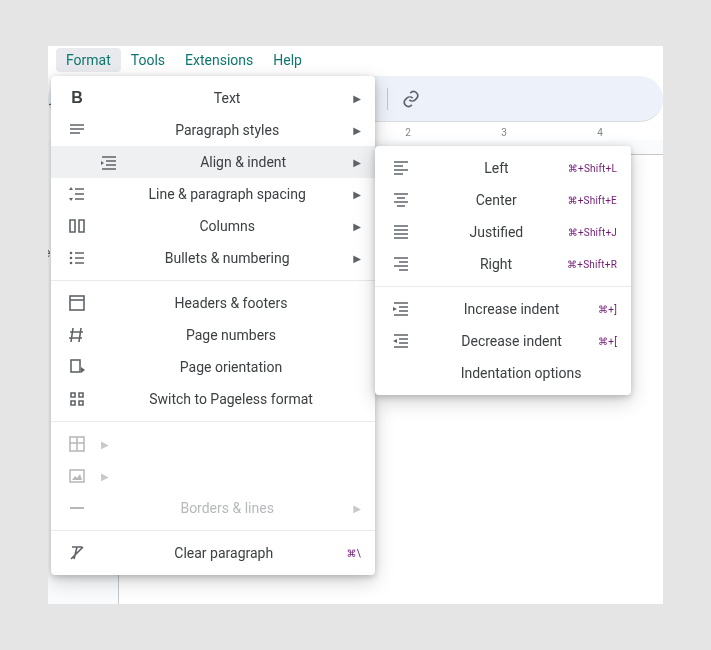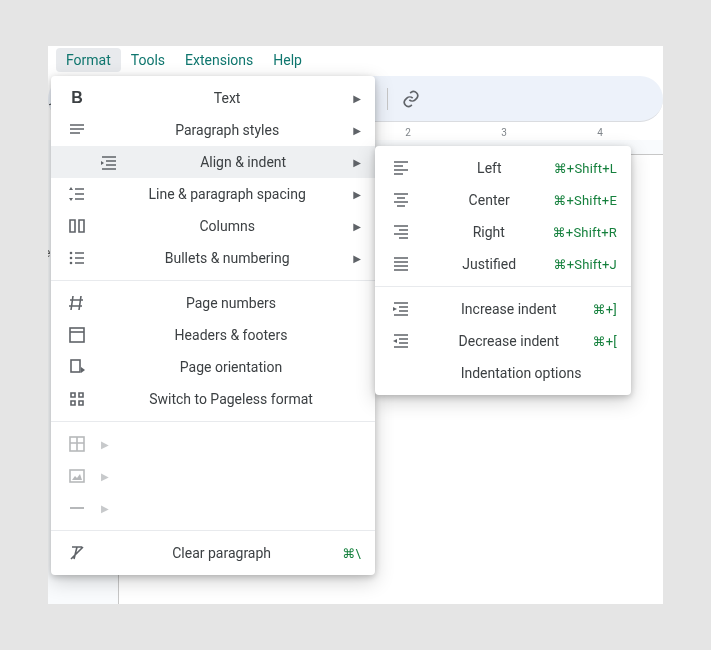--- a/index.html
+++ b/index.html
@@ -172,22 +172,22 @@
     flex-shrink: 0;
   }
   .menu-row .icon.blank { }
   .menu-row .label { flex: 1; white-space: nowrap; text-align: center; }
   .menu-row .arrow {
     font-size: 10px;
     color: #5f6368;
   }
   .menu-row.disabled .arrow { color: #c7c9cb; }
   .menu-row .shortcut {
-    color: #15803d;
-    font-size: 13px;
+    color: #701a75;
+    font-size: 10px;
     letter-spacing: .2px;
   }
   .menu-divider {
     height: 1px;
     background: #e8eaed;
     margin: 6px 0;
   }
   .menu-row .icon svg { width: 18px; height: 18px; }
   .menu-row.disabled .icon svg { opacity: .45; }
   .pct {
@@ -305,37 +305,37 @@
       </span>
       <span class="label">Bullets &amp; numbering</span>
       <span class="arrow">▶</span>
     </div>
 
     <div class="menu-divider"></div>
 
     <div class="menu-row">
       <span class="icon">
         <svg viewBox="0 0 18 18">
-            <path stroke="#5f6368" stroke-width="1.6" d="M5 2l-2 14M13 2l-2 14M2 6h13M1 12h13"></path>
-          </svg>
-      </span>
-      <span class="label">Page numbers</span>
-    </div>
-    <div class="menu-row">
-      <span class="icon">
-        <svg viewBox="0 0 18 18">
             <rect x="2" y="2" width="14" height="14" fill="none" stroke="#5f6368" stroke-width="1.6"></rect>
             <path stroke="#5f6368" stroke-width="1.6" d="M2 6h14"></path>
           </svg>
       </span>
       <span class="label">Headers &amp; footers</span>
     </div>
     <div class="menu-row">
       <span class="icon">
         <svg viewBox="0 0 18 18">
+            <path stroke="#5f6368" stroke-width="1.6" d="M5 2l-2 14M13 2l-2 14M2 6h13M1 12h13"></path>
+          </svg>
+      </span>
+      <span class="label">Page numbers</span>
+    </div>
+    <div class="menu-row">
+      <span class="icon">
+        <svg viewBox="0 0 18 18">
             <rect x="3" y="2" width="9" height="12" fill="none" stroke="#5f6368" stroke-width="1.6"></rect>
             <path fill="#5f6368" d="M13 9l4 3-4 3z"></path>
           </svg>
       </span>
       <span class="label">Page orientation</span>
     </div>
     <div class="menu-row">
       <span class="icon">
         <svg viewBox="0 0 18 18">
             <path stroke="#5f6368" stroke-width="1.6" fill="none" d="M3 3h4v4H3zM11 3h4v4h-4zM3 11h4v4H3zM11 11h4v4h-4z"></path>
@@ -363,20 +363,21 @@
           </svg>
       </span>
       <span class="arrow">▶</span>
     </div>
     <div class="menu-row disabled">
       <span class="icon">
         <svg viewBox="0 0 18 18">
             <path stroke="#5f6368" stroke-width="2" d="M2 9h14"></path>
           </svg>
       </span>
+      <span class="label">Borders &amp; lines</span>
       <span class="arrow">▶</span>
     </div>
 
     <div class="menu-divider"></div>
 
     <div class="menu-row">
       <span class="icon">
         <svg viewBox="0 0 18 18">
             <path stroke="#5f6368" stroke-width="1.6" d="M4 3h10M9 3l-3 12M3 15l12-12" fill="none"></path>
           </svg>
@@ -401,35 +402,35 @@
         <svg viewBox="0 0 18 18">
             <path stroke="#5f6368" stroke-width="1.6" d="M2 3h14M5 7h8M2 11h14M5 15h8"></path>
           </svg>
       </span>
       <span class="label">Center</span>
       <span class="shortcut">⌘+Shift+E</span>
     </div>
     <div class="menu-row">
       <span class="icon">
         <svg viewBox="0 0 18 18">
+            <path stroke="#5f6368" stroke-width="1.6" d="M2 3h14M2 7h14M2 11h14M2 15h14"></path>
+          </svg>
+      </span>
+      <span class="label">Justified</span>
+      <span class="shortcut">⌘+Shift+J</span>
+    </div>
+    <div class="menu-row">
+      <span class="icon">
+        <svg viewBox="0 0 18 18">
             <path stroke="#5f6368" stroke-width="1.6" d="M2 3h14M7 7h9M2 11h14M7 15h9"></path>
           </svg>
       </span>
       <span class="label">Right</span>
       <span class="shortcut">⌘+Shift+R</span>
     </div>
-    <div class="menu-row">
-      <span class="icon">
-        <svg viewBox="0 0 18 18">
-            <path stroke="#5f6368" stroke-width="1.6" d="M2 3h14M2 7h14M2 11h14M2 15h14"></path>
-          </svg>
-      </span>
-      <span class="label">Justified</span>
-      <span class="shortcut">⌘+Shift+J</span>
-    </div>
 
     <div class="menu-divider"></div>
 
     <div class="menu-row">
       <span class="icon">
         <svg viewBox="0 0 18 18">
             <path stroke="#5f6368" stroke-width="1.6" d="M2 3h14M7 7h9M7 11h9M2 15h14"></path>
             <path fill="#5f6368" d="M1 7l4 2-4 2z"></path>
           </svg>
       </span>

